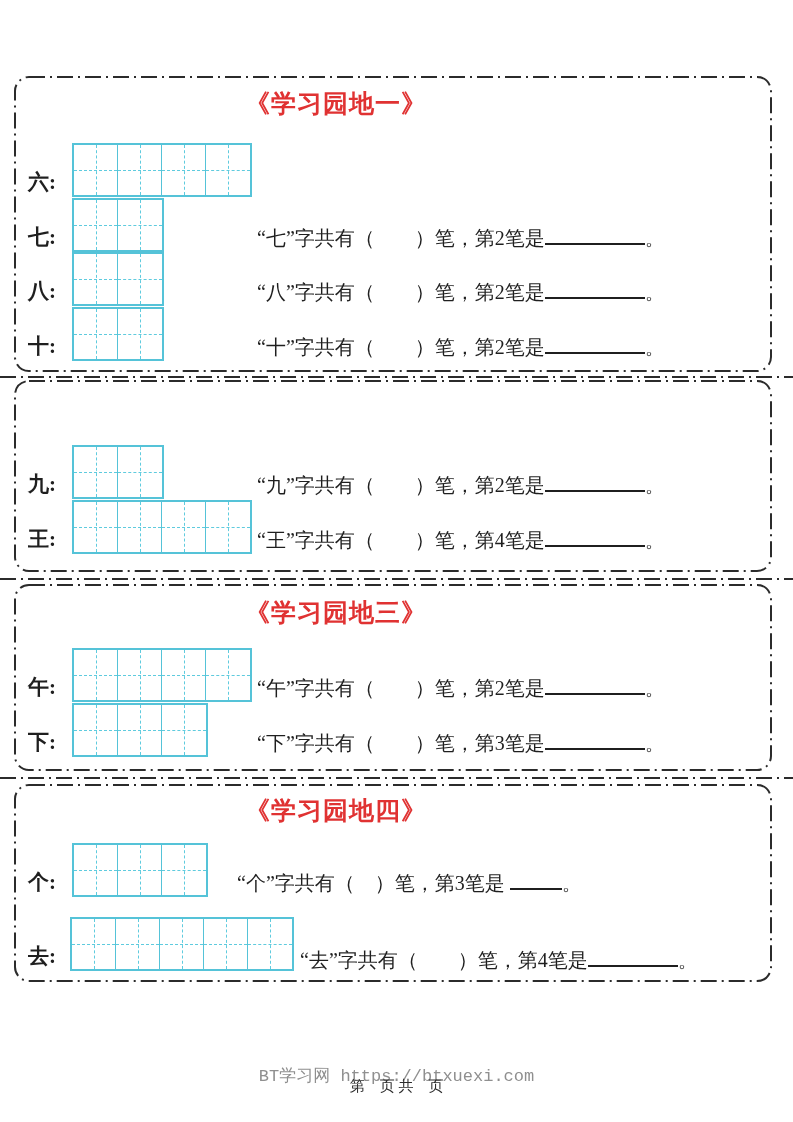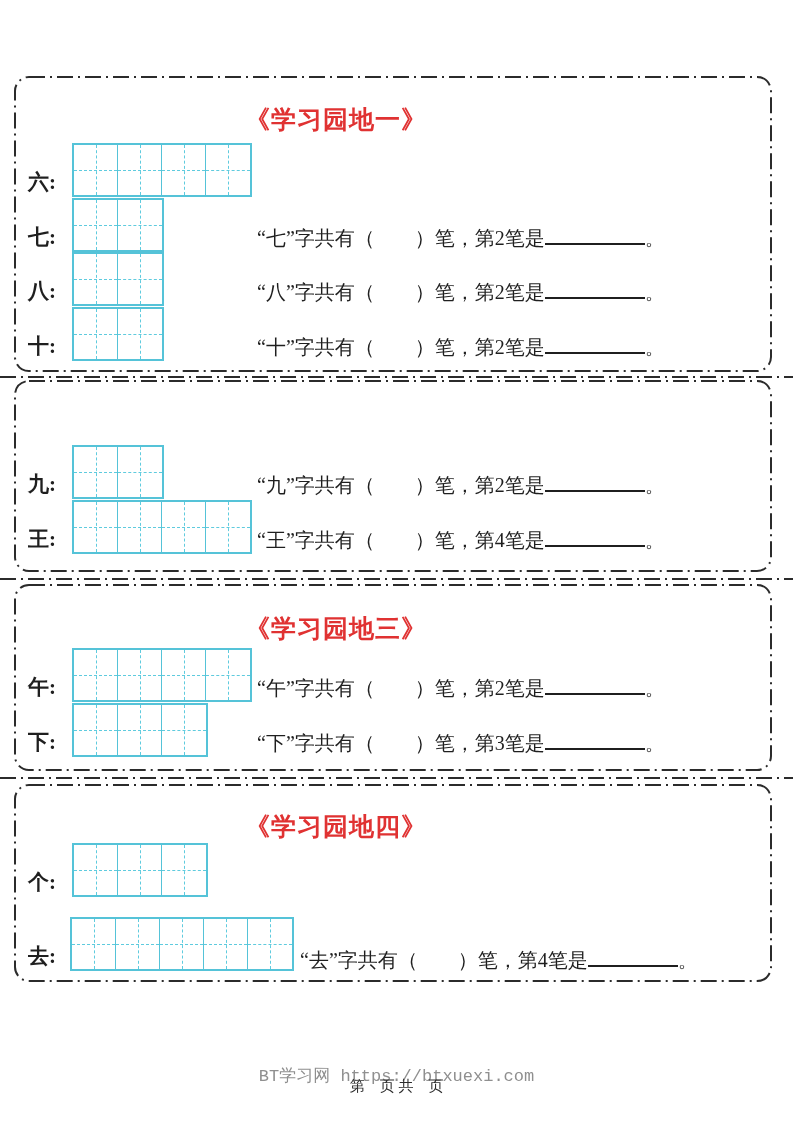--- a/index.html
+++ b/index.html
@@ -16,21 +16,20 @@
   
   .sec-title{
     position:absolute;
     left:336px;transform:translateX(-50%);
     font-family:"Liberation Sans","DejaVu Sans",sans-serif;
     font-weight:bold;
     font-size:25px;
     letter-spacing:1px;
     color:#e03232;
     white-space:nowrap;
-    margin-top:16px;
   }
   
   .grid{
     position:absolute;
     display:flex;
     border:2px solid #55c3d8;
     background:#fff;
   }
   .cell{
     position:relative;
@@ -167,20 +166,21 @@
   <div class="question" style="left:257px;top:728px"><span>“下”字共有（　　）笔，第3笔是</span><span class="q-blank"></span><span>。</span></div>
 
   <div class="sec-title" style="top:794px">《学习园地四》</div>
 
   <div class="row-label" style="top:868px">个:</div>
   <div class="grid" style="left:72px;top:843px">
       <div class="cell"></div>
       <div class="cell"></div>
       <div class="cell"></div>
     </div>
+  <div class="question" style="left:237px;top:868px"><span>“个”字共有（　）笔，第3笔是 </span><span class="q-blank short"></span><span>。</span></div>
 
   <div class="row-label" style="top:942px">去:</div>
   <div class="grid" style="left:70px;top:917px">
       <div class="cell"></div>
       <div class="cell"></div>
       <div class="cell"></div>
       <div class="cell"></div>
       <div class="cell"></div>
     </div>
   <div class="question" style="left:300px;top:945px"><span>“去”字共有（　　）笔，第4笔是</span><span class="q-blank mid"></span><span>。</span></div>

